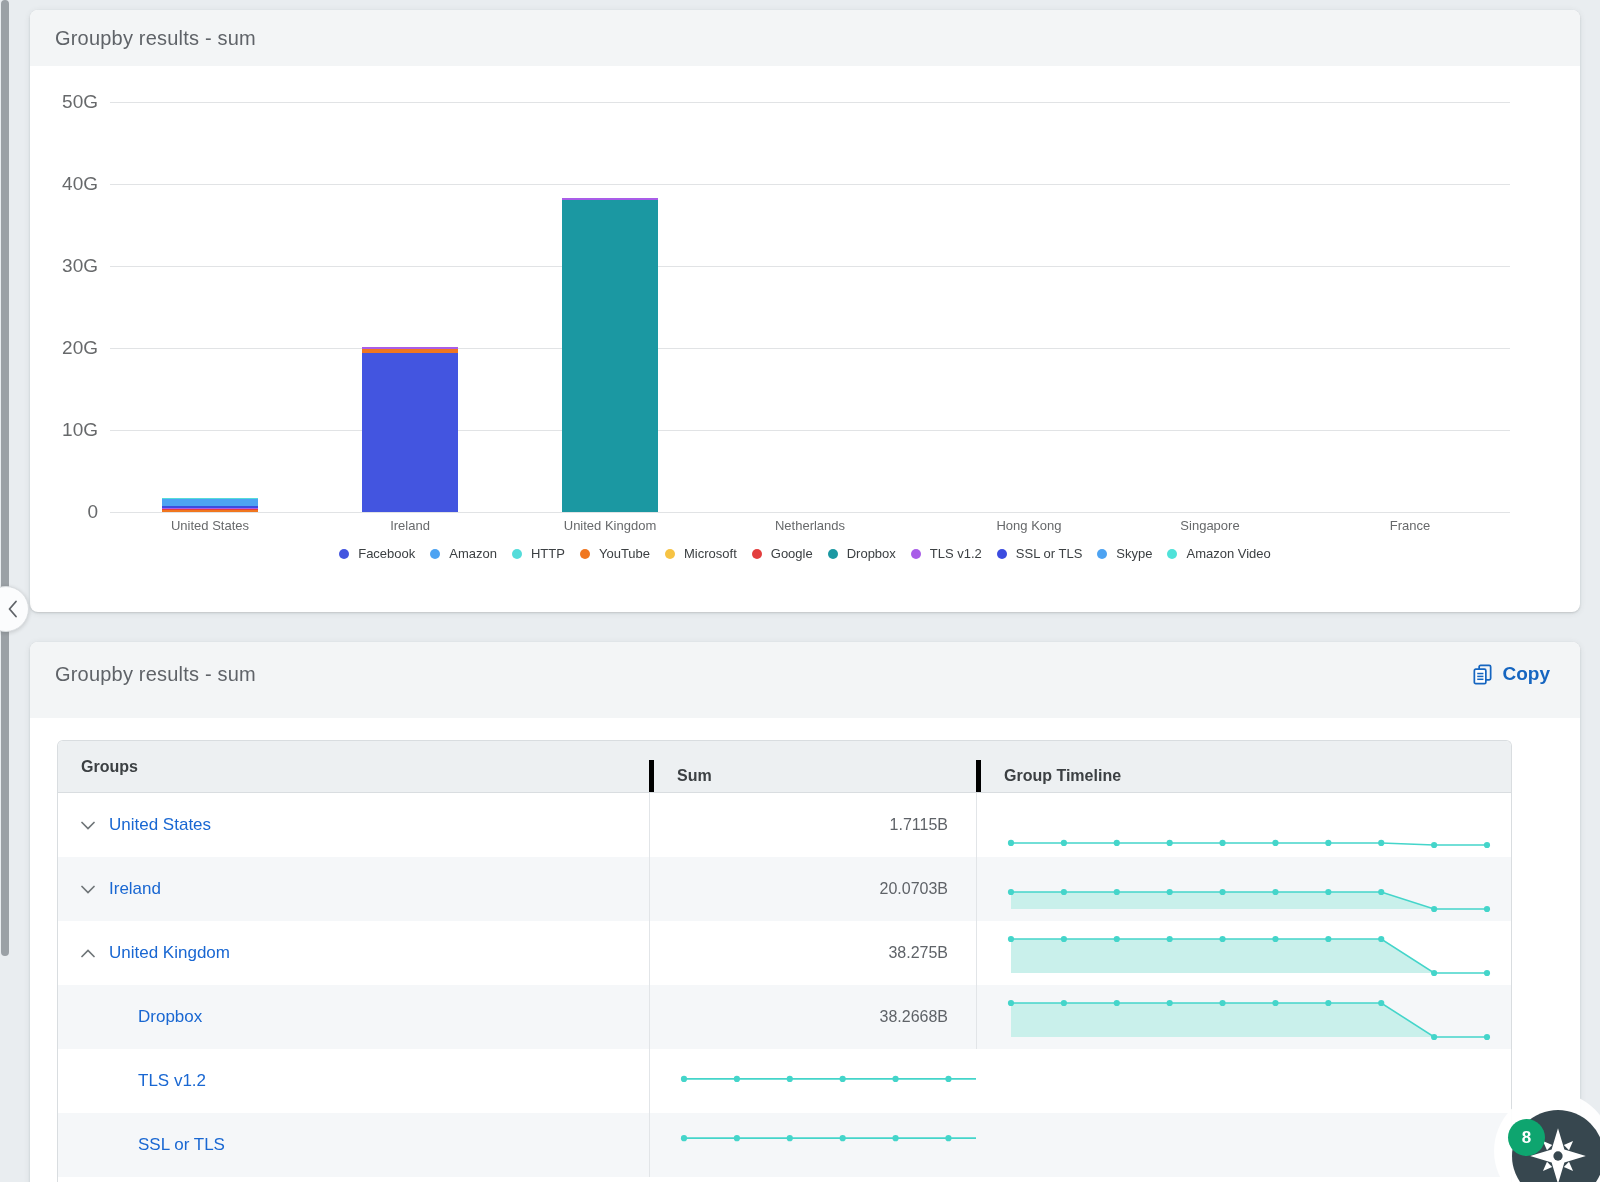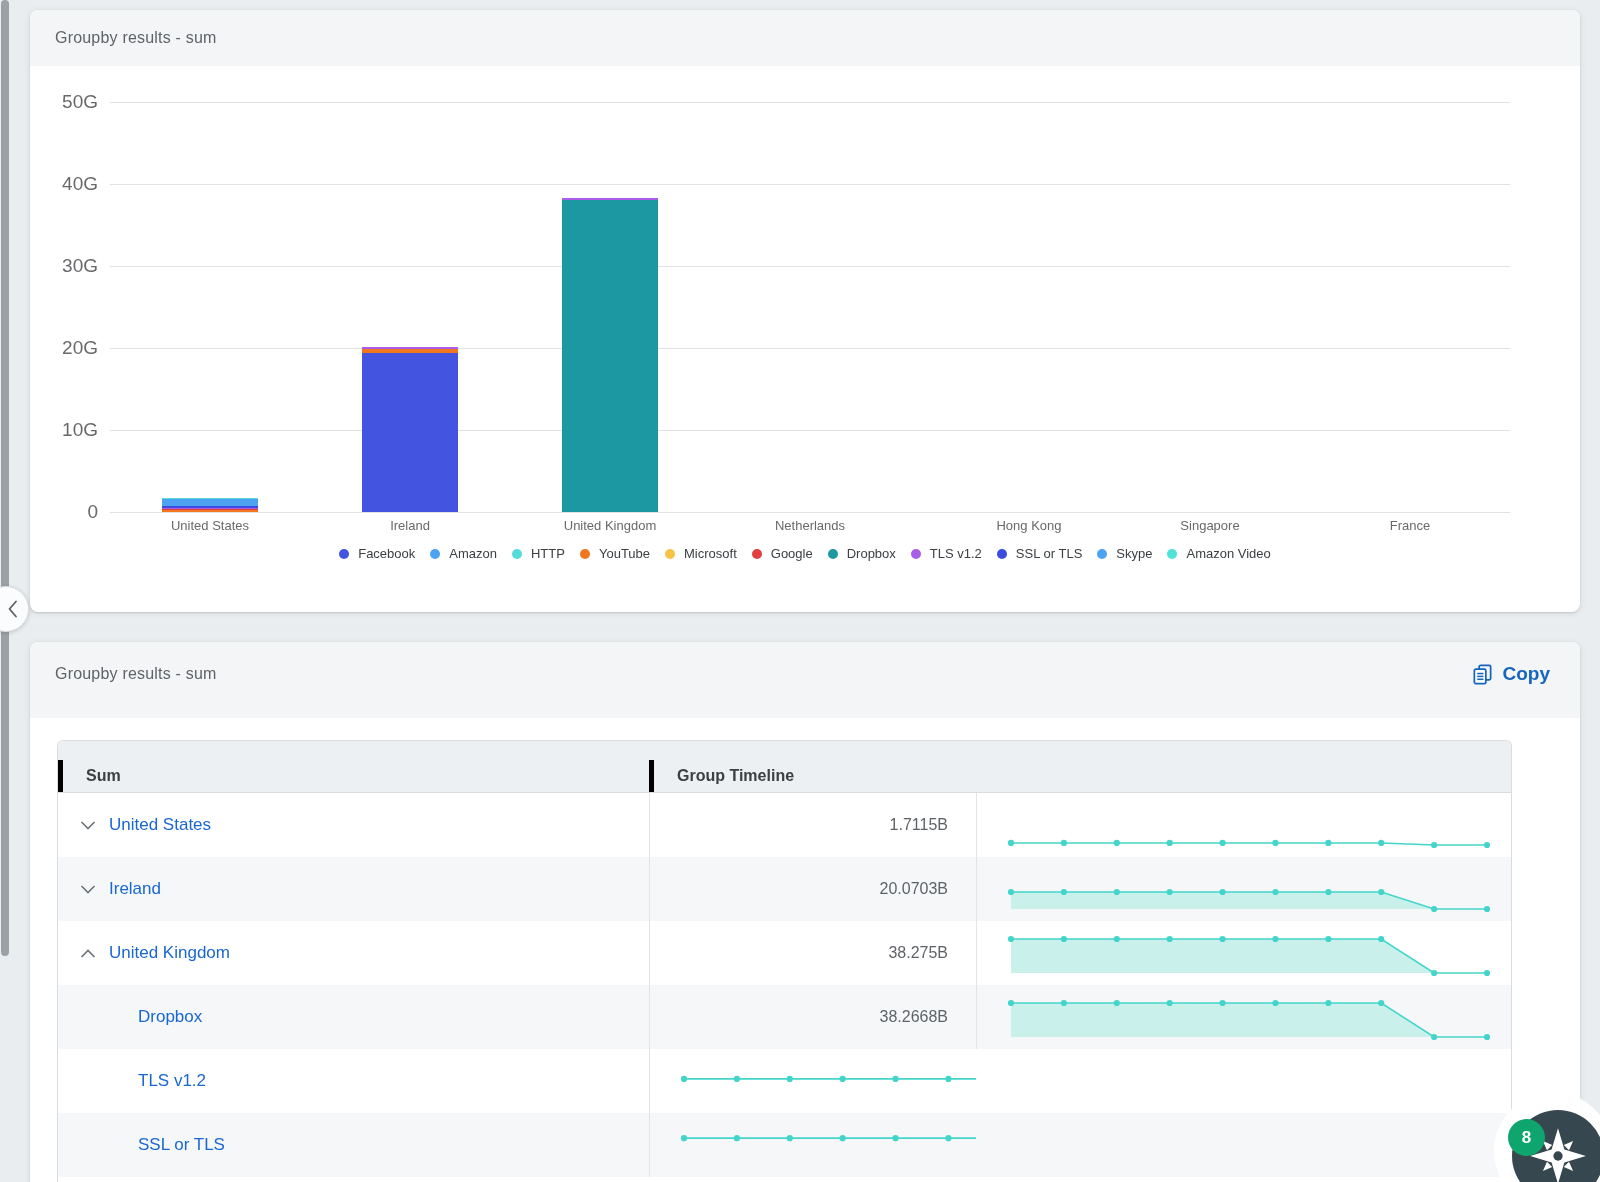--- a/index.html
+++ b/index.html
@@ -10,21 +10,21 @@
     position:relative;
   }
   .card { position:absolute; background:#fff; border-radius:8px;
           box-shadow:0 1px 2px rgba(60,64,67,.18), 0 1px 6px rgba(60,64,67,.10); }
   #topCard { left:30px; top:10px; width:1550px; height:602px; }
   #bottomCard { left:30px; top:642px; width:1550px; height:560px; border-radius:8px; }
   .card-head { position:absolute; left:0; top:0; right:0; background:#f3f5f6;
                border-radius:8px 8px 0 0; display:flex; align-items:center; }
   #topCard .card-head { height:56px; padding:0 25px; }
   #bottomCard .card-head { height:76px; padding:0 30px 12px 25px; justify-content:space-between; }
-  .card-title { font-size:16px; color:#5f6368; letter-spacing:.2px; }
+  .card-title { font-size:20px; color:#5f6368; letter-spacing:.2px; }
 
   
   #chartPlot { position:absolute; left:0; top:0; right:0; bottom:0; }
   .gline { position:absolute; height:1px; background:#e1e3e5; }
   .ylab { position:absolute; width:60px; text-align:right; font-size:19px; color:#67696b;
           transform:translateY(-50%); }
   .xlab { position:absolute; transform:translateX(-50%); font-size:13px; color:#67696b;
           white-space:nowrap; }
   .bar { position:absolute; display:flex; flex-direction:column; }
   .seg { width:100%; flex:none; }
@@ -188,20 +188,21 @@
         <rect x="3.5" y="6.5" width="12" height="15" rx="1.5" fill="#fff" stroke="#1565c0" stroke-width="1.8"></rect>
         <line x1="6.5" y1="11" x2="13" y2="11" stroke="#1565c0" stroke-width="1.6"></line>
         <line x1="6.5" y1="14" x2="13" y2="14" stroke="#1565c0" stroke-width="1.6"></line>
         <line x1="6.5" y1="17" x2="13" y2="17" stroke="#1565c0" stroke-width="1.6"></line>
       </svg>
       <span>Copy</span>
     </button>
   </div>
   <div class="gtable">
       <div class="trow thead">
+        <div class="tcell hcell c1">Groups</div>
         <div class="tcell hcell c2">Sum</div>
         <div class="tcell hcell c3">Group Timeline</div>
       </div>
       <div class="trow drow">
         <div class="tcell gcell c1">
           <svg width="14" height="9" viewBox="0 0 14 9" class="rowchev">
             <polyline points="1,1.5 7,7.5 13,1.5" fill="none" stroke="#6f7578" stroke-width="1.7" stroke-linecap="round"></polyline>
           </svg>
           <span class="glink">United States</span>
         </div>

